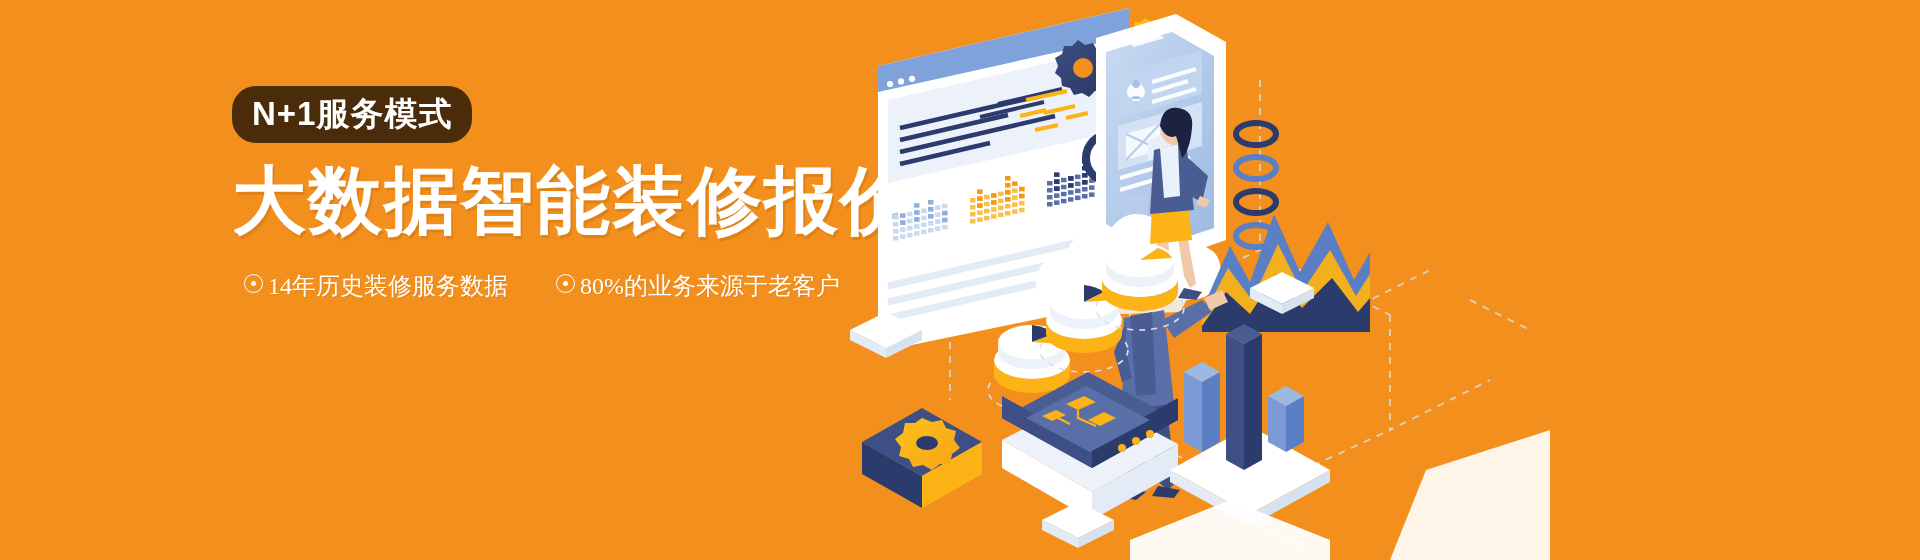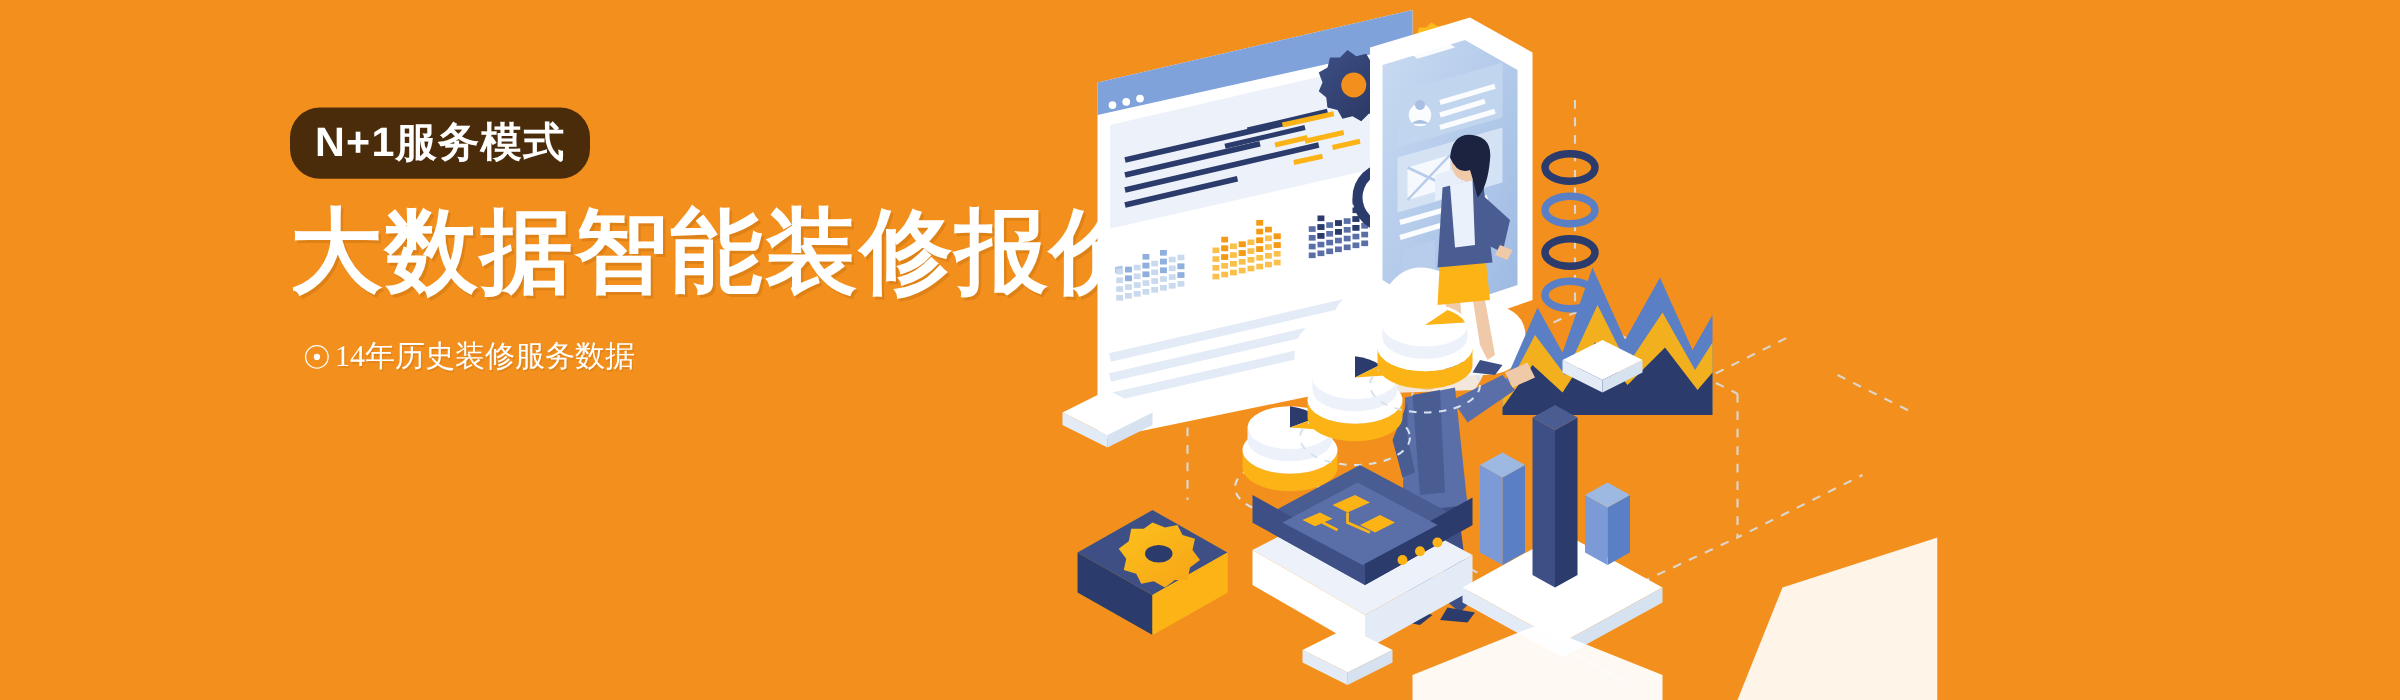--- a/index.html
+++ b/index.html
@@ -46,21 +46,20 @@
   .bullets {
     margin-top:26px;
     margin-left:12px;
     display:grid;
     grid-template-columns:312px auto;
     grid-auto-rows:41px;
     align-items:center;
   }
   .bullet {
     display:flex;
-    align-items:center;
     color:#ffffff;
     font-family:"Liberation Serif", serif;
     font-size:24px;
     line-height:1;
     white-space:nowrap;
     text-shadow:1px 1px 0 rgba(150,80,5,0.18);
   }
   .bullet .mk {
     display:inline-block;
     width:19px; height:19px;
@@ -98,20 +97,24 @@
 
     <div class="bullets">
 
       <div class="bullet">
         <span class="mk"></span>
         <span>14年历史装修服务数据</span>
       </div>
 
 
 
+      <div class="bullet">
+        <span class="mk"></span>
+        <span>80%的业务来源于老客户</span>
+      </div>
 
 
       <div class="bullet empty"></div>
 
     </div>
   </div>
 
   <div class="art">
   <svg width="720" height="560" viewBox="0 0 720 560" xmlns="http://www.w3.org/2000/svg">
     <defs>

